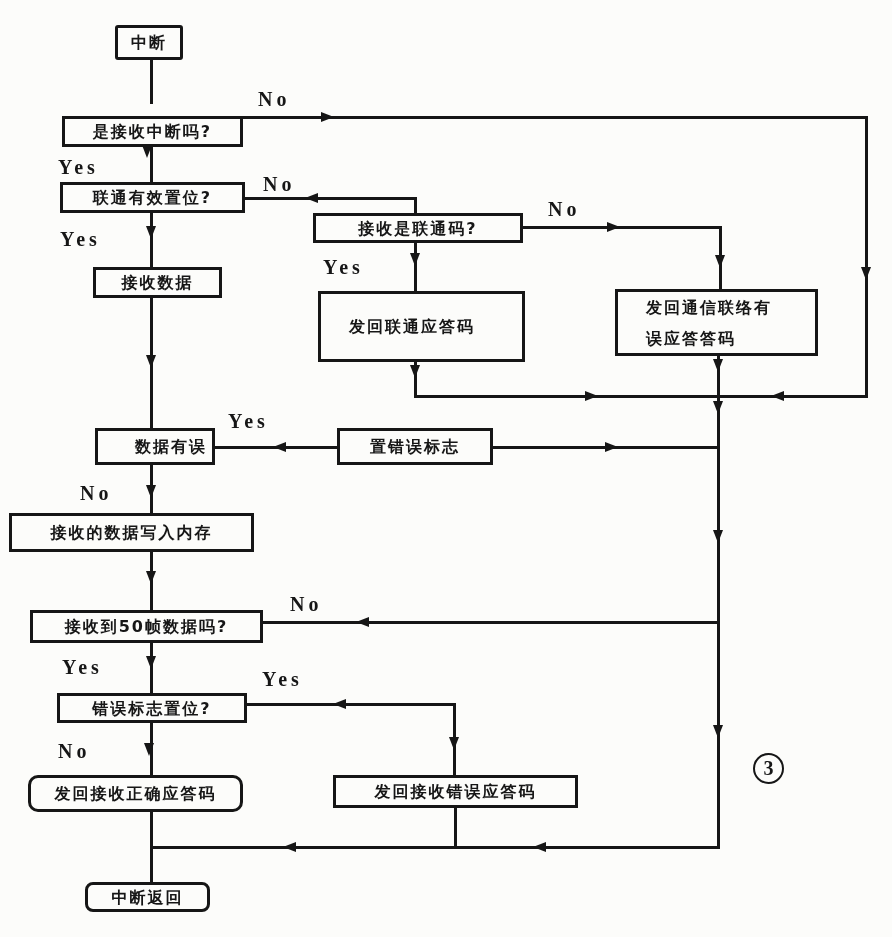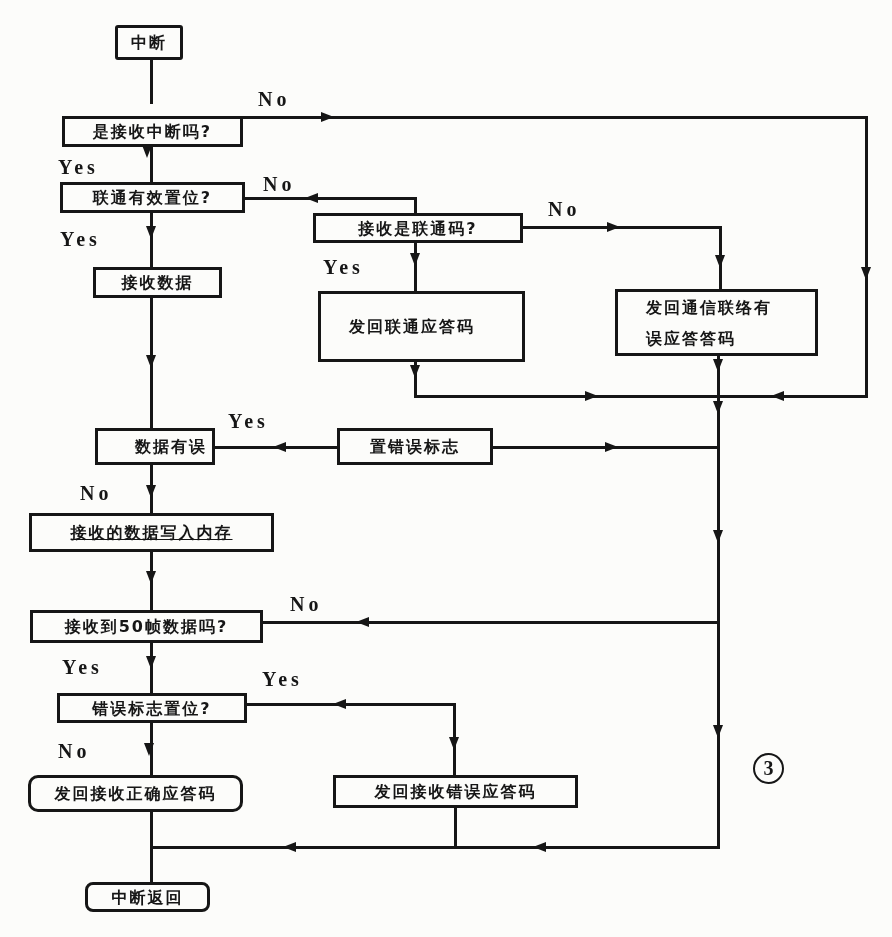--- a/index.html
+++ b/index.html
@@ -111,21 +111,21 @@
     <div class="node align-left" style="left: 615px; top: 289px; width: 203px; height: 67px;">
       <span class="ln">发回通信联络有</span>
       <span class="ln">误应答答码</span>
     </div>
     <div class="node" style="left: 95px; top: 428px; width: 120px; height: 37px; padding-left: 32px;">
       <span class="ln">数据有误</span>
     </div>
     <div class="node" style="left: 337px; top: 428px; width: 156px; height: 37px;">
       <span class="ln">置错误标志</span>
     </div>
-    <div class="node" style="left: 29px; top: 513px; width: 245px; height: 39px; text-decoration: underline;">
+    <div class="node" style="left: 9px; top: 513px; width: 245px; height: 39px;">
       <span class="ln">接收的数据写入内存</span>
     </div>
     <div class="node" style="left: 30px; top: 610px; width: 233px; height: 33px;">
       <span class="ln">接收到50帧数据吗?</span>
     </div>
     <div class="node" style="left: 57px; top: 693px; width: 190px; height: 30px;">
       <span class="ln">错误标志置位?</span>
     </div>
     <div class="node" style="left: 28px; top: 775px; width: 215px; height: 37px; border-radius: 10px;">
       <span class="ln">发回接收正确应答码</span>

